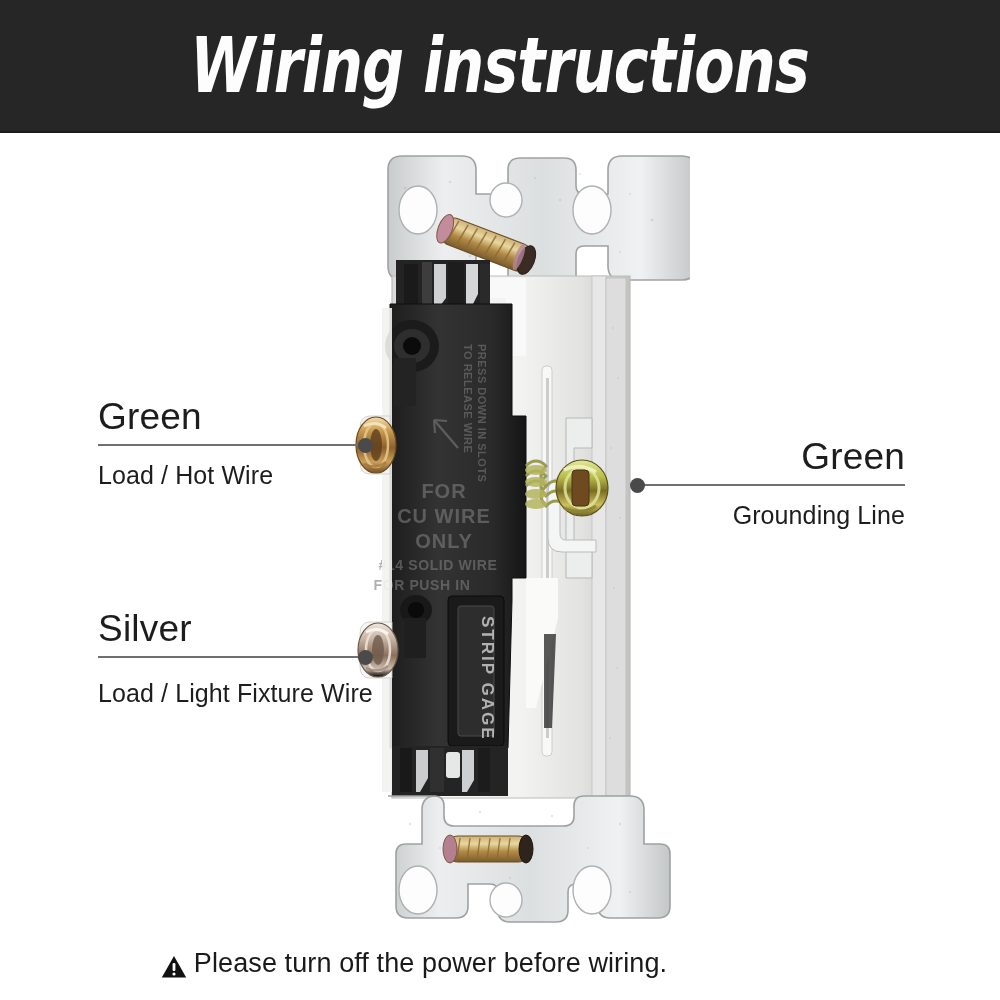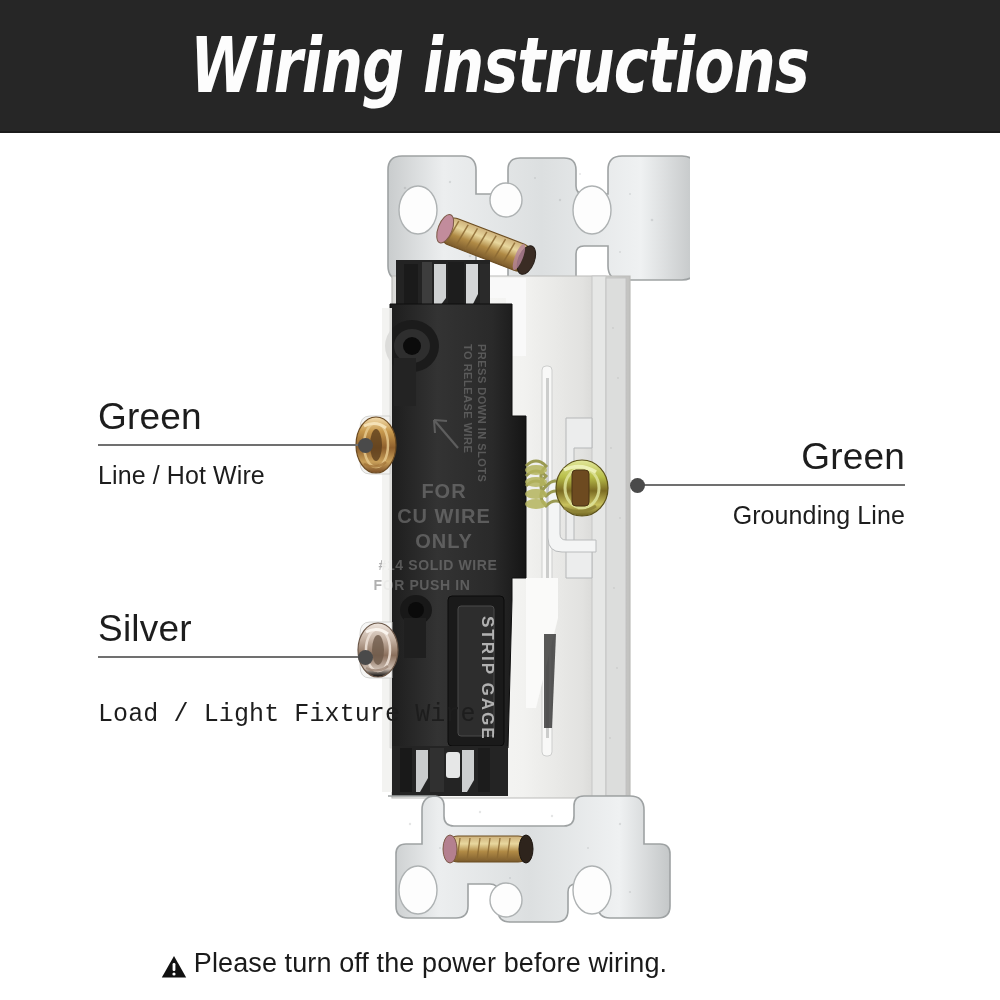--- a/index.html
+++ b/index.html
@@ -348,29 +348,29 @@
       </g>
     </svg>
   </div>
 
   <div class="callout co-left" style="left:98px;top:398px;width:280px;">
     <div class="title">Green</div>
   </div>
   <div class="rule" style="left:98px;top:444px;width:268px;"></div>
   <div class="dot" style="left:358px;top:438px;"></div>
   <div class="callout co-left" style="left:98px;top:462px;width:300px;">
-    <div class="sub">Line / Hot Wire</div>
+    <div class="sub">Load / Hot Wire</div>
   </div>
 
   <div class="callout co-left" style="left:98px;top:610px;width:280px;">
     <div class="title">Silver</div>
   </div>
   <div class="rule" style="left:98px;top:656px;width:268px;"></div>
   <div class="dot" style="left:358px;top:650px;"></div>
-  <div class="callout co-left" style="left:98px;top:702px;width:320px;font-family:Liberation Mono, monospace;">
+  <div class="callout co-left" style="left:98px;top:680px;width:320px;">
     <div class="sub">Load / Light Fixture Wire</div>
   </div>
 
   <div class="callout co-right" style="left:625px;top:438px;width:280px;">
     <div class="title">Green</div>
   </div>
   <div class="rule" style="left:644px;top:484px;width:261px;"></div>
   <div class="dot" style="left:630px;top:478px;"></div>
   <div class="callout co-right" style="left:605px;top:502px;width:300px;">
     <div class="sub">Grounding Line</div>

